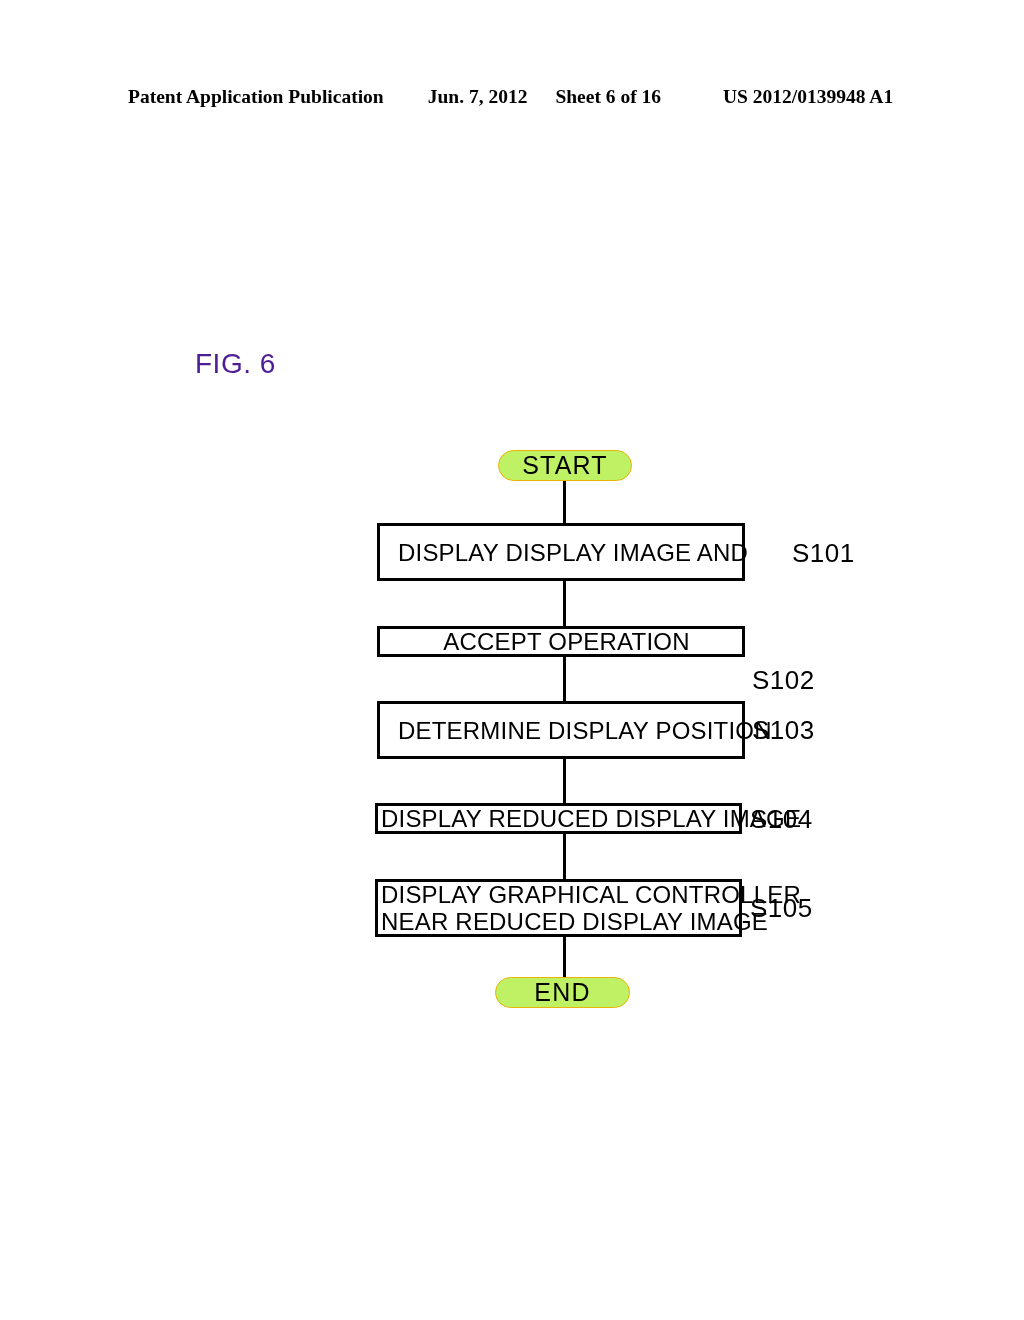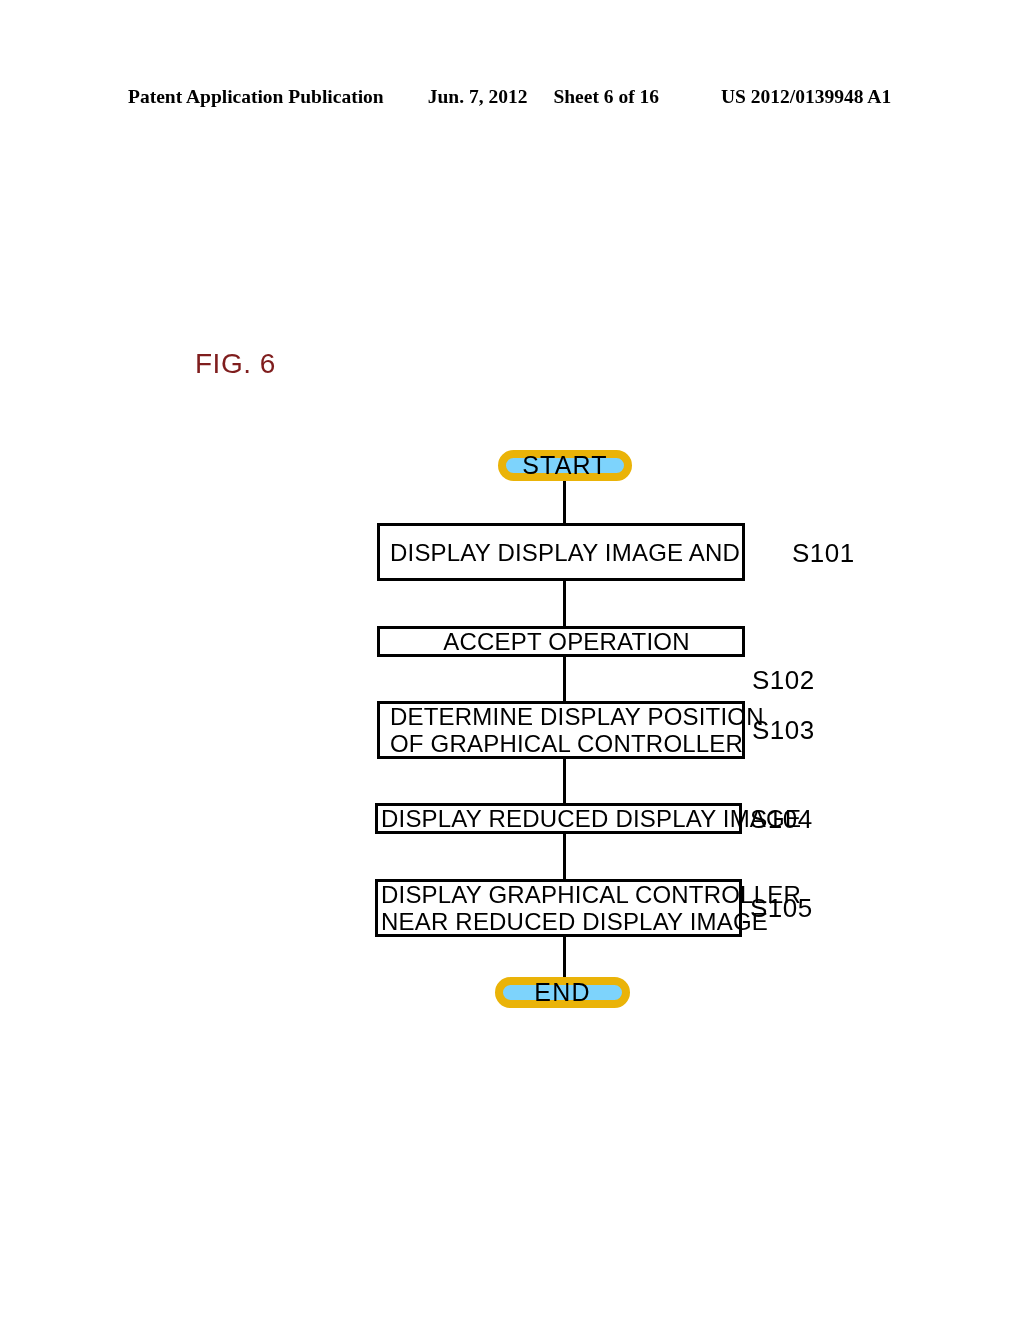--- a/index.html
+++ b/index.html
@@ -25,33 +25,33 @@
     height: 30px;
     display: flex;
     align-items: baseline;
     font-family: "Liberation Serif", serif;
     font-weight: bold;
     font-size: 19.5px;
     letter-spacing: 0px;
     white-space: nowrap;
   }
   .hdr-pub      { margin-right: 44px; }
-  .hdr-date     { margin-right: 18px; }
-  .hdr-sheet    { margin-right: 62px; margin-left: 8px; }
+  .hdr-date     { margin-right: 28px; }
+  .hdr-sheet    { margin-right: 62px; }
   .hdr-patno    { }
 
   
   .fig-label {
     position: absolute;
     left: 195px;
     top: 348px;
     font-family: "Liberation Sans", sans-serif;
     font-size: 28px;
     letter-spacing: 0.5px;
-    color: #7f1d1d;
+    color: #4c1d95;
     white-space: nowrap;
   }
 
   
   .flowchart {
     position: absolute;
     left: 0;
     top: 0;
     width: 1024px;
     height: 1320px;
@@ -60,23 +60,23 @@
   
   .connector {
     position: absolute;
     background: #000000;
     width: 3px;
   }
 
   
   .terminator {
     position: absolute;
-    border: 8px solid #eab308;
+    border: 1px solid #eab308;
     border-radius: 999px;
-    background: #7dd3fc;
+    background: #bef264;
     display: flex;
     align-items: center;
     justify-content: center;
     box-sizing: border-box;
   }
   .terminator .term-text {
     font-family: "Liberation Sans", sans-serif;
     font-size: 25px;
     letter-spacing: 1.2px;
     line-height: 1;
@@ -95,21 +95,21 @@
   }
   .process .proc-line {
     font-family: "Liberation Sans", sans-serif;
     font-size: 24px;
     line-height: 27px;
     letter-spacing: 0.2px;
     white-space: nowrap;
   }
   .process.align-left .proc-line {
     text-align: left;
-    padding-left: 10px;
+    padding-left: 18px;
   }
   .process.align-center .proc-line {
     text-align: center;
   }
   .process.align-fill .proc-line {
     text-align: left;
     padding-left: 3px;
   }
 
   
@@ -151,21 +151,20 @@
 
   <div class="process align-center" style="left:377px; top:626px; width:368px; height:31px;padding-left:11px;">
     <div class="proc-line">ACCEPT OPERATION</div>
   </div>
   <div class="step-label" style="left:752px; top:667px;">S102</div>
 
   <div class="connector" style="left:563px; top:657px; height:44px;"></div>
 
   <div class="process align-left" style="left:377px; top:701px; width:368px; height:58px;">
     <div class="proc-line">DETERMINE DISPLAY POSITION</div>
-    <div class="proc-line">OF GRAPHICAL CONTROLLER</div>
   </div>
   <div class="step-label" style="left:752px; top:717px;">S103</div>
 
   <div class="connector" style="left:563px; top:759px; height:44px;"></div>
 
   <div class="process align-fill" style="left:375px; top:803px; width:367px; height:31px;">
     <div class="proc-line">DISPLAY REDUCED DISPLAY IMAGE</div>
   </div>
   <div class="step-label" style="left:750px; top:806px;">S104</div>
 

